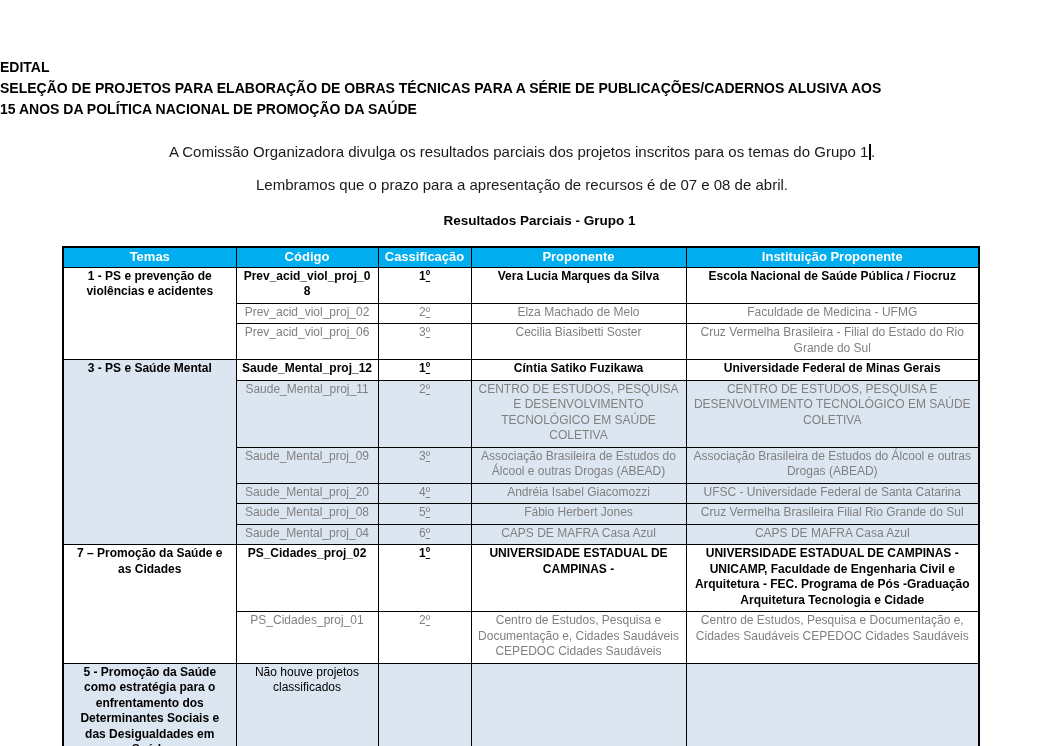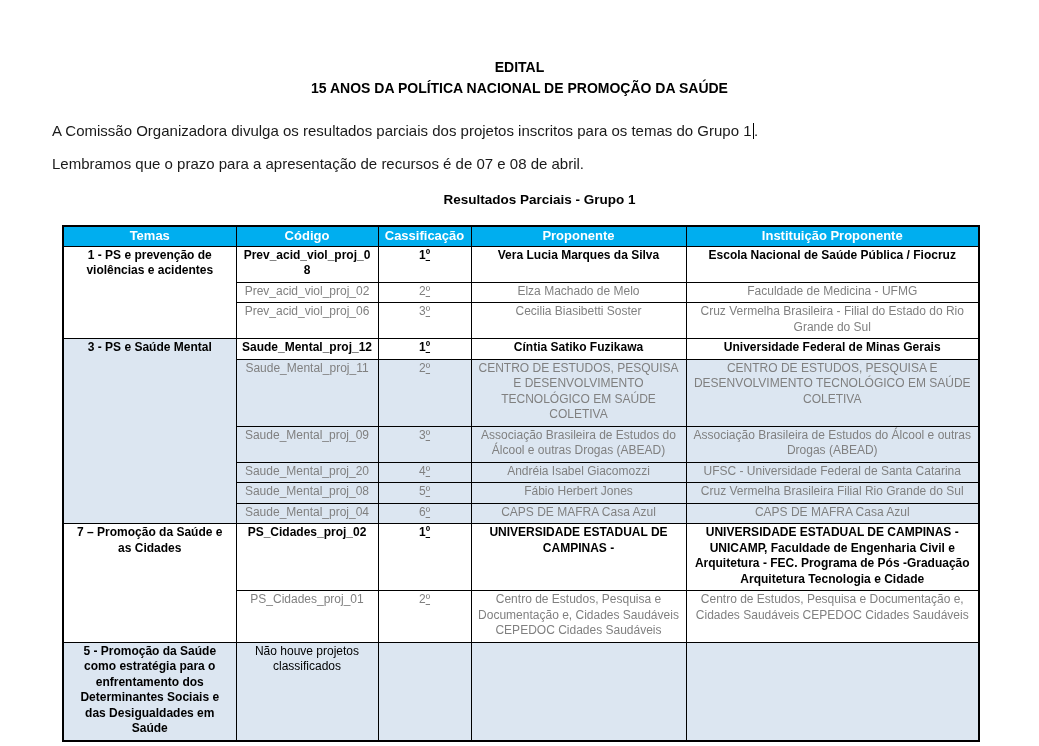--- a/index.html
+++ b/index.html
@@ -10,27 +10,27 @@
     --ink:#1A1A1A;
     --border:#000000;
   }
   *{box-sizing:border-box;}
   html,body{margin:0;padding:0;}
   body{
     width:1039px;height:746px;overflow:hidden;background:#FFFFFF;
     font-family:"Liberation Sans", sans-serif;color:var(--ink);
   }
   .doc{width:1039px;height:746px;padding-top:57px;}
-  .title-block{text-align:center;}
+  .title-block{}
   .title-line{
     font-weight:bold;font-size:14px;line-height:21px;color:#000;
     white-space:nowrap;
   }
   .paragraphs{margin:22px 0 0 52px;width:940px;}
-  .body-par{margin:0 0 14px 0;font-size:15px;line-height:19px;color:var(--ink);}
+  .body-par{margin:0 0 14px 0;font-size:15px;line-height:19px;color:var(--ink);text-align:center;}
   .caret{
     display:inline-block;width:1.5px;height:16px;background:#000;
     vertical-align:-3px;margin-left:1px;
   }
   .table-title{
     text-align:center;font-weight:bold;font-size:13.5px;color:#000;
     margin-top:17px;line-height:19px;padding-left:40px;
   }
   table.results{
     border-collapse:collapse;table-layout:fixed;width:916px;
@@ -52,20 +52,21 @@
   td.note{color:#000;}
   .ord{text-decoration:underline;}
 </style>
 </head>
 <body>
 
 <div class="doc">
 
   <div class="title-block">
     <div class="title-line">EDITAL</div>
+    <div class="title-line">SELEÇÃO DE PROJETOS PARA ELABORAÇÃO DE OBRAS TÉCNICAS PARA A SÉRIE DE PUBLICAÇÕES/CADERNOS ALUSIVA AOS</div>
     <div class="title-line">15 ANOS DA POLÍTICA NACIONAL DE PROMOÇÃO DA SAÚDE</div>
   </div>
 
   <div class="paragraphs">
     <p class="body-par"><span>A Comissão Organizadora divulga os resultados parciais dos projetos inscritos para os temas do Grupo 1</span><span class="caret"></span><span>.</span></p>
     <p class="body-par">Lembramos que o prazo para a apresentação de recursos é de 07 e 08 de abril.</p>
   </div>
 
   <div class="table-title">Resultados Parciais - Grupo 1</div>
 

